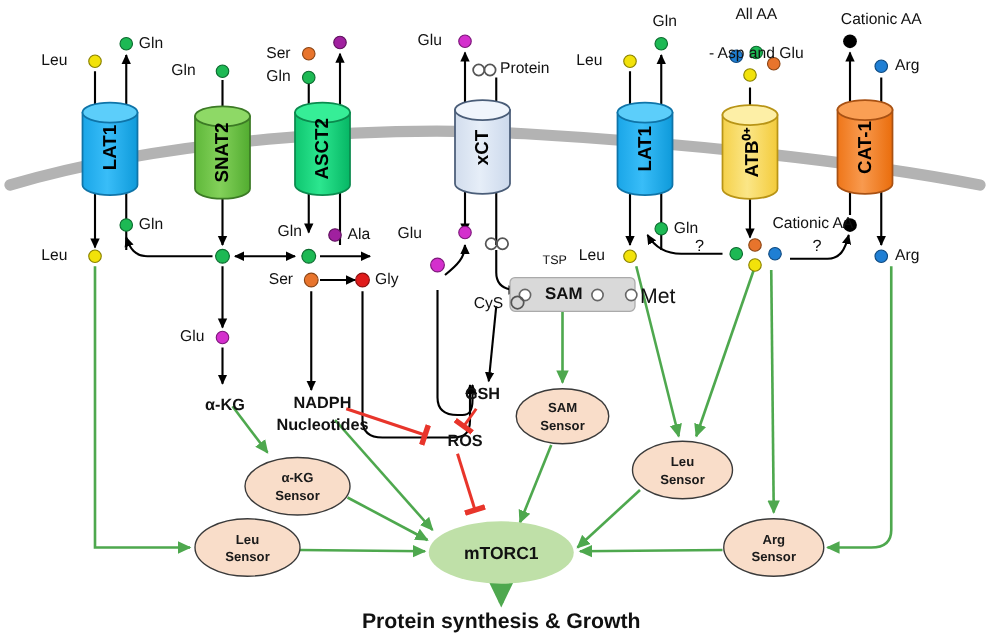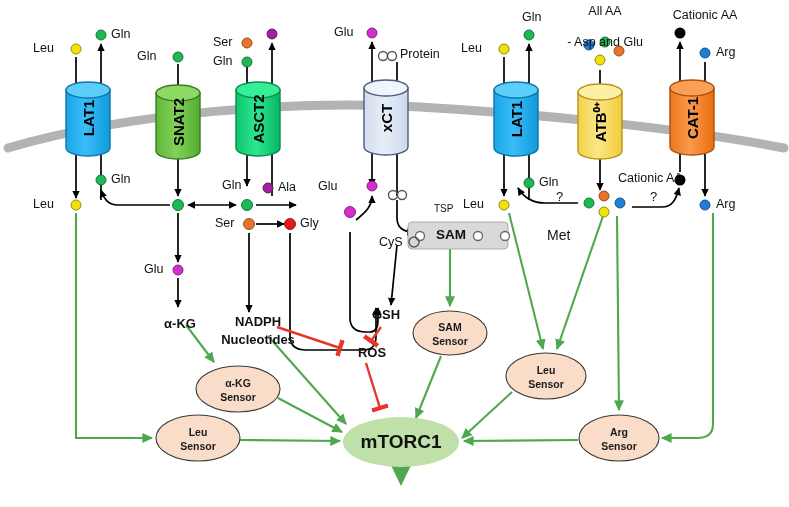--- a/index.html
+++ b/index.html
@@ -48,21 +48,21 @@
     font-size: 10.5px;
     font-weight: bold;
     color: #1a1a1a;
     text-align: center;
     transform: translate(-50%, -50%);
     line-height: 1.15;
     white-space: nowrap;
   }
   .mtor-txt {
     position: absolute;
-    font-size: 19px;
+    font-size: 14px;
     font-weight: bold;
     color: #111111;
     text-align: right;
     transform: translate(-50%, -50%);
     white-space: nowrap;
   }
   .bottom-txt {
     position: absolute;
     font-size: 17px;
     font-weight: bold;
@@ -384,28 +384,29 @@
   <div class="lbl lbl-md" style="left:556px; top:190px;">?</div>
   <div class="lbl lbl-md" style="left:650px; top:190px;">?</div>
 
   <div class="lbl lbl-md bold center" style="left:180px; top:317px;">α-KG</div>
   <div class="lbl lbl-md bold center" style="left:258px; top:315px;">NADPH</div>
   <div class="lbl lbl-md bold center" style="left:258px; top:333px;">Nucleotides</div>
   <div class="lbl lbl-md bold center" style="left:386px; top:308px;">GSH</div>
   <div class="lbl lbl-md bold center" style="left:372px; top:346px;">ROS</div>
   <div class="lbl" style="left:434px; top:204px; font-size:10px;">TSP</div>
   <div class="lbl bold" style="left:436px; top:228px; font-size:13.5px;">SAM</div>
-  <div class="lbl" style="left:512px; top:228px; font-size:14px;margin-left:35px;">Met</div>
+  <div class="lbl" style="left:512px; top:228px; font-size:17px;">Met</div>
 
   <div class="sensor-txt" style="left:238px; top:383px;">α-KG</div>
   <div class="sensor-txt" style="left:238px; top:397px;">Sensor</div>
   <div class="sensor-txt" style="left:198px; top:432px;">Leu</div>
   <div class="sensor-txt" style="left:198px; top:446px;">Sensor</div>
   <div class="sensor-txt" style="left:450px; top:327px;">SAM</div>
   <div class="sensor-txt" style="left:450px; top:341px;">Sensor</div>
   <div class="sensor-txt" style="left:546px; top:370px;">Leu</div>
   <div class="sensor-txt" style="left:546px; top:384px;">Sensor</div>
   <div class="sensor-txt" style="left:619px; top:432px;">Arg</div>
   <div class="sensor-txt" style="left:619px; top:446px;">Sensor</div>
 
   <div class="mtor-txt" style="left:401px; top:442px;">mTORC1</div>
+  <div class="bottom-txt" style="left:401px; top:487px;">Protein synthesis &amp; Growth</div>
 
 </div>
 
 </body></html>

